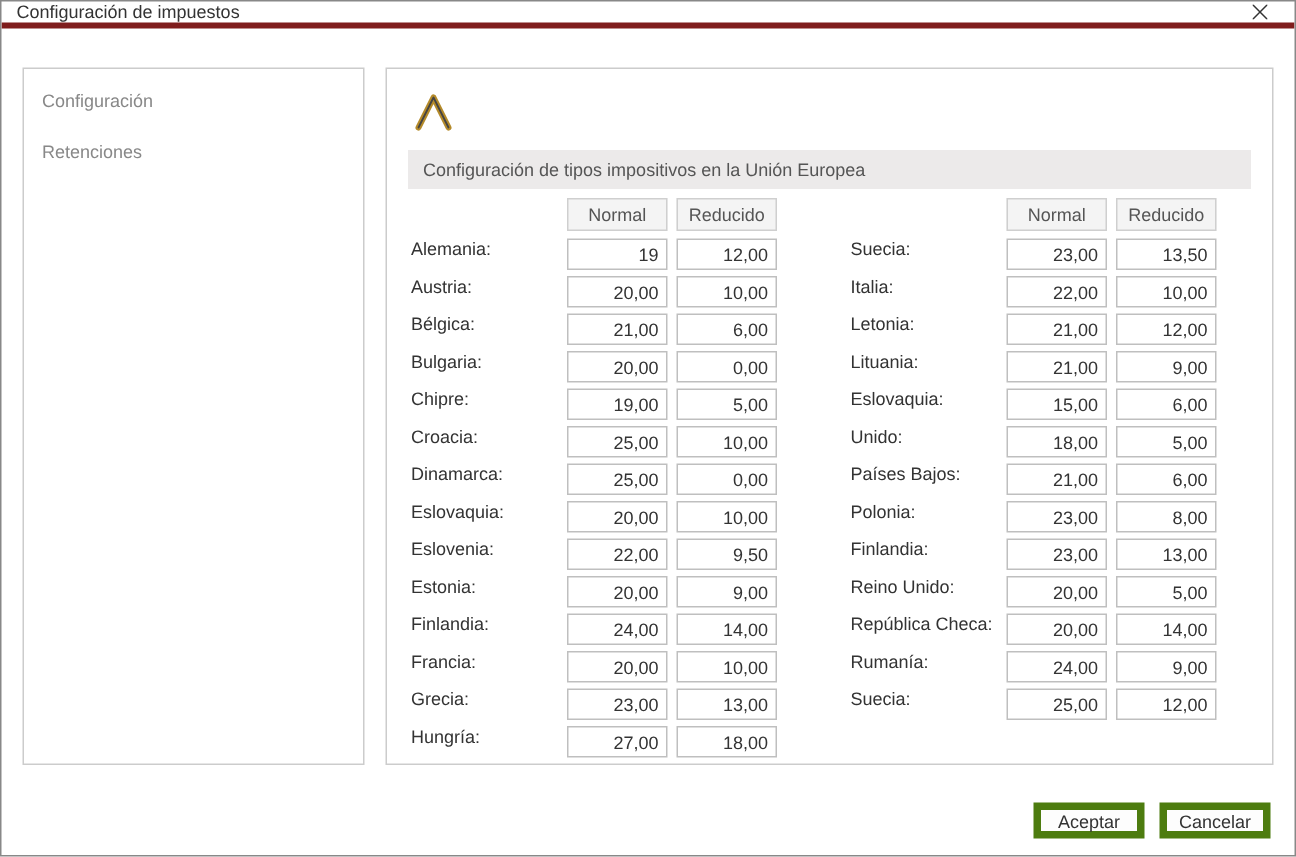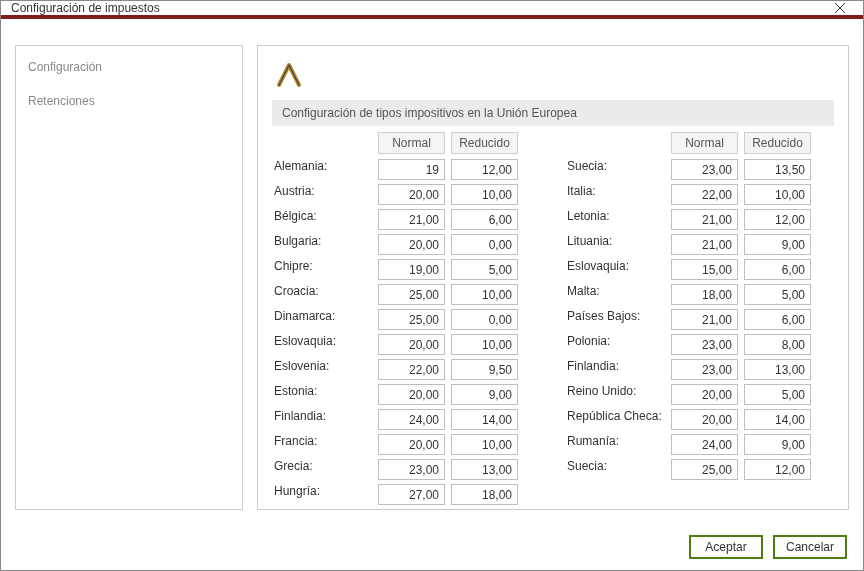--- a/index.html
+++ b/index.html
@@ -124,21 +124,21 @@
     height: 46px;
     display: flex;
     align-items: center;
     justify-content: flex-end;
     gap: 10px;
     padding: 0 16px;
   }
   .dlg-btn {
     min-width: 74px;
     height: 24px;
-    border: 2px solid #4d7c0f;
+    border: 5px solid #4d7c0f;
     background: #fdfdfd;
     font-size: 12px;
     color: #333;
     cursor: pointer;
     font-family: inherit;
   }
 </style>
 </head>
 <body>
 
@@ -276,21 +276,21 @@
               <span class="country-label">Lituania:</span>
               <input class="cell-input" value="21,00" style="">
               <input class="cell-input" value="9,00" style="">
             </div>
             <div class="data-row">
               <span class="country-label">Eslovaquia:</span>
               <input class="cell-input" value="15,00" style="">
               <input class="cell-input" value="6,00" style="">
             </div>
             <div class="data-row">
-              <span class="country-label">Malta:</span>
+              <span class="country-label">Unido:</span>
               <input class="cell-input" value="18,00" style="">
               <input class="cell-input" value="5,00" style="">
             </div>
             <div class="data-row">
               <span class="country-label">Países Bajos:</span>
               <input class="cell-input" value="21,00" style="">
               <input class="cell-input" value="6,00" style="">
             </div>
             <div class="data-row">
               <span class="country-label">Polonia:</span>

